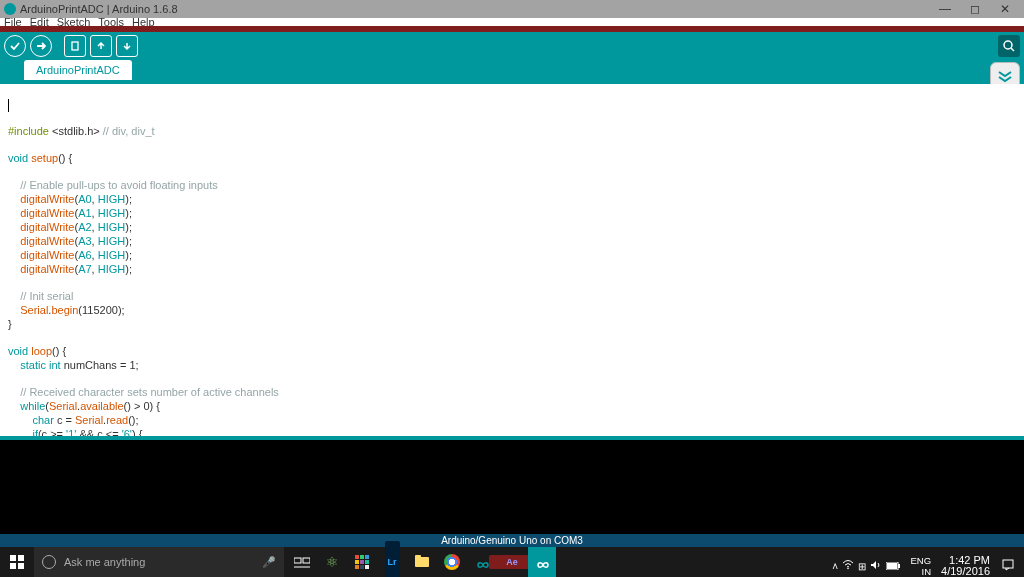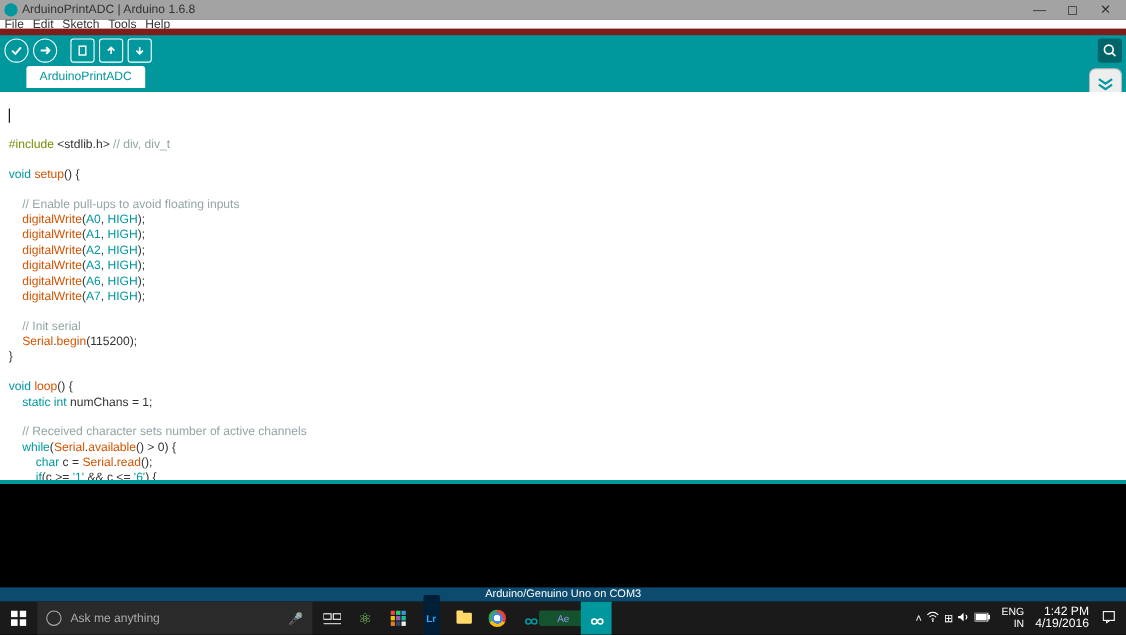--- a/index.html
+++ b/index.html
@@ -25,21 +25,21 @@
 .editor::-webkit-scrollbar-thumb{background:#c0c0c0;}
 .kw { color:#00979d; }
 .fn { color:#d35400; }
 .cn { color:#00979d; }
 .cm { color:#95a5a6; }
 .pp { color:#728e00; }
 .st { color:#00979d; }
 .separator { height:4px; background:#00979d; }
 .console { height:94px; background:#000; }
 .statusbar { height:13px; background:#0c4a6e; color:#fff; font-size:10px; display:flex; align-items:center; justify-content:center; padding:0 18px; }
-.taskbar { height:30px; background:#1a1a1a; display:flex; align-items:center; color:#fff; font-size:11px; }
+.taskbar { height:30px; background:#1a1a1a; display:flex; align-items:flex-end; color:#fff; font-size:11px; }
 .tb-start { width:34px; height:30px; display:flex; align-items:center; justify-content:center; }
 .tb-search { height:30px; width:250px; background:#2a2a2a; display:flex; align-items:center; padding:0 8px; gap:8px; color:#aaa; }
 .tb-search .circle{ width:14px; height:14px; border:1.5px solid #aaa; border-radius:50%; }
 .tb-icons { display:flex; align-items:center; gap:2px; padding-left:4px; }
 .tb-icon { width:28px; height:30px; display:flex; align-items:center; justify-content:center; font-size:14px; }
 .tb-right { flex:1; display:flex; justify-content:flex-end; align-items:center; padding-right:4px; gap:6px; }
 .tb-tray { display:flex; align-items:center; gap:4px; font-size:10px; color:#fff; }
 .tb-clock { font-size:11px; text-align:right; line-height:11px; }
 .tb-lang { font-size:9.5px; text-align:right; line-height:11px; padding:0 4px;}
 .cursor-line { border-left:1px solid #000; height:13px; display:inline-block; vertical-align:middle;}
@@ -198,21 +198,21 @@
       </div>
     <div class="tb-icon">
         <span style="width:16px;height:16px;border-radius:50%;background:radial-gradient(circle at center,#fff 0 3px,#4285f4 3px 5px,transparent 5px),conic-gradient(#ea4335 0 120deg,#fbbc05 120deg 240deg,#34a853 240deg 360deg);display:inline-block"></span>
       </div>
     <div class="tb-icon">
         <span style="width:16px;height:10px;display:inline-block"><svg width="18" height="10" viewBox="0 0 18 10">
             <path d="M4 5 C4 2 8 2 9 5 C10 8 14 8 14 5 C14 2 10 2 9 5 C8 8 4 8 4 5 Z" stroke="#00979d" stroke-width="1.5" fill="none"></path>
           </svg></span>
       </div>
     <div class="tb-icon">
-        <span style="background:#14532d;color:#9999ff;font-size:9px;padding:2px 17px;border-radius:2px;font-weight:normal">Ae</span>
+        <span style="background:#7f1d1d;color:#9999ff;font-size:9px;padding:2px 17px;border-radius:2px;font-weight:bold">Ae</span>
       </div>
     <div class="tb-icon" style="background:#00979d">
         <span style="width:16px;height:10px;display:inline-block"><svg width="18" height="10" viewBox="0 0 18 10">
             <path d="M4 5 C4 2 8 2 9 5 C10 8 14 8 14 5 C14 2 10 2 9 5 C8 8 4 8 4 5 Z" stroke="#fff" stroke-width="1.5" fill="none"></path>
           </svg></span>
       </div>
   </div>
   <div class="tb-right">
     <div class="tb-tray">
       <span>˄</span>

